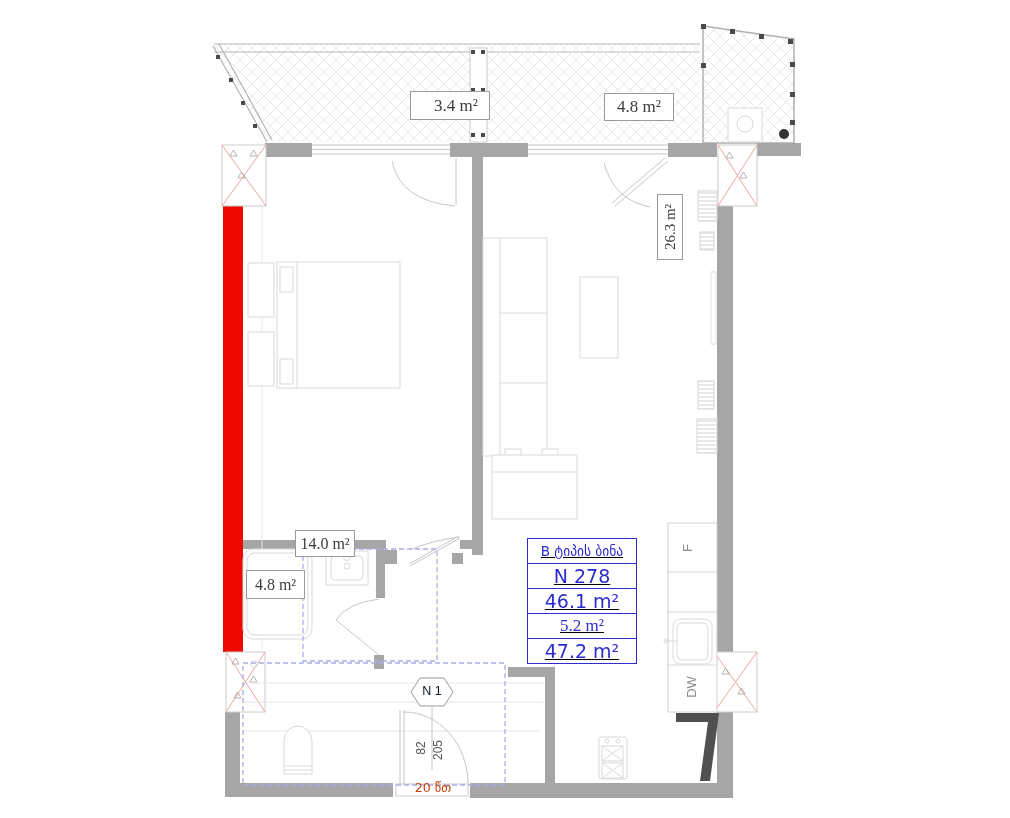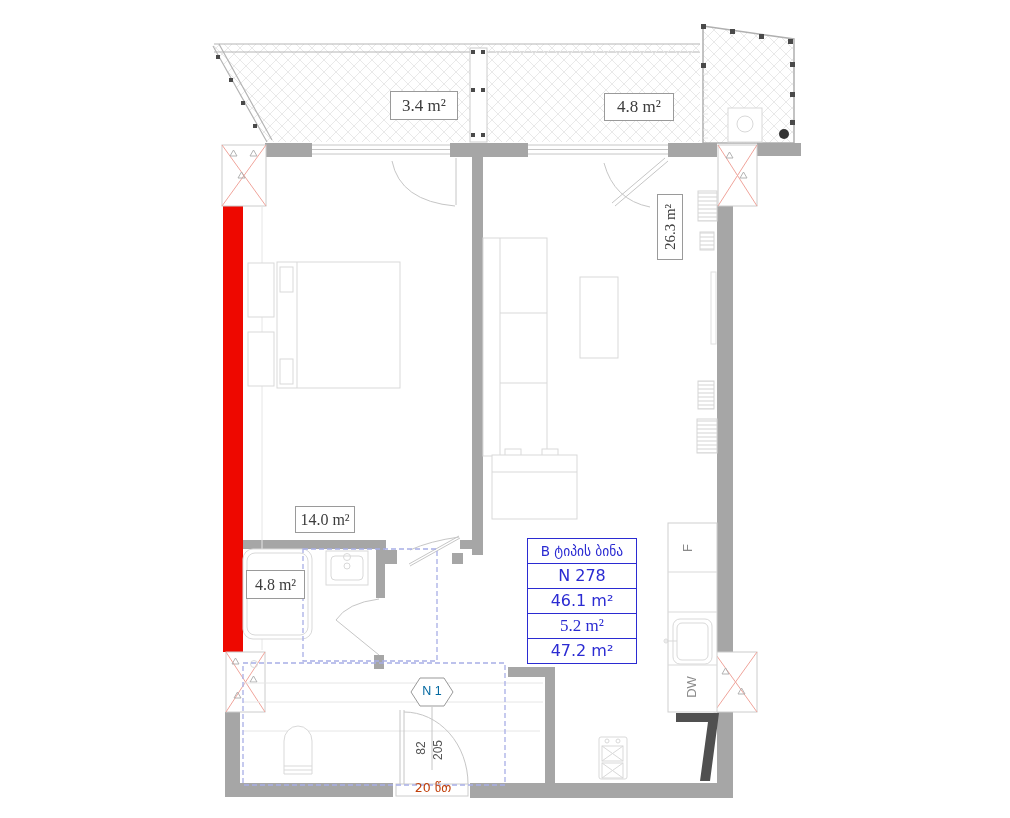--- a/index.html
+++ b/index.html
@@ -27,29 +27,29 @@
   .area-label{position:absolute;display:flex;align-items:center;justify-content:center;
     background:#fff;border:1px solid #9a9a9a;color:#3c3c3c;
     font-family:"Liberation Serif",serif;font-size:17px;white-space:nowrap;}
   .rot{transform:rotate(-90deg);}
   .dim{position:absolute;color:#555;font-size:12px;text-align:center;
     font-family:"Liberation Sans",sans-serif;white-space:nowrap;}
   .appl{position:absolute;color:#8a8a8a;font-size:13px;text-align:center;
     font-family:"Liberation Sans",sans-serif;}
   .geo{font-family:"DejaVu Sans",sans-serif;}
   .hexlbl{position:absolute;left:412px;top:684px;width:40px;text-align:center;
-    color:#0369a1;font-size:12.5px;}
+    color:#0f172a;font-size:12.5px;}
   .note{position:absolute;left:403px;top:780px;width:60px;text-align:center;
     color:#c2410c;font-size:12.5px;}
 
   .info-box{position:absolute;left:527px;top:538px;width:110px;background:#fff;
-    border:1px solid var(--info-blue,#2b2bd2);box-sizing:border-box;}
+    border:1px solid var(--info-blue,#2b2bd2);box-sizing:border-box;text-decoration:underline;}
   .info-row{height:24px;line-height:24px;text-align:center;
     color:var(--info-blue,#2b2bd2);border-top:1px solid var(--info-blue,#2b2bd2);
-    font-family:"DejaVu Sans",sans-serif;font-size:16px;white-space:nowrap;overflow:hidden;}
+    font-family:"DejaVu Sans",sans-serif;font-size:19px;white-space:nowrap;overflow:hidden;}
   .info-row:first-child{border-top:none;font-size:13.5px;}
   .info-row.serif{font-family:"Liberation Serif",serif;font-size:17px;}
 </style>
 </head>
 <body>
 
 <div class="plan">
 
 <svg class="linework" width="1010" height="818" viewBox="0 0 1010 818">
   <defs>
@@ -243,27 +243,27 @@
     <rect class="bdash" x="303" y="549" width="134" height="112"></rect>
     <rect class="bdash" x="243" y="663" width="262" height="122"></rect>
   </g>
 
   <g>
     <path class="thin" d="M432,707 V770" stroke="#aaaaaa"></path>
     <polygon class="hex" points="411,692 420,678 444,678 453,692 444,706 420,706"></polygon>
   </g>
 </svg>
 
-<div class="area-label" style="left:390px;top:91px;width:66px;height:27px;">3.4 m²</div>
+<div class="area-label" style="left:410px;top:91px;width:66px;height:27px;padding-left:12px;">3.4 m²</div>
 
 <div class="area-label" style="left:604px;top:93px;width:68px;height:26px;">4.8 m²</div>
 
 <div class="area-label rot" style="left:637px;top:214px;width:64px;height:24px;font-size:15px;">26.3 m²</div>
 
-<div class="area-label" style="left:295px;top:506px;width:58px;height:25px;font-size:16px;">14.0 m²</div>
+<div class="area-label" style="left:295px;top:530px;width:58px;height:25px;font-size:16px;">14.0 m²</div>
 
 <div class="area-label" style="left:246px;top:570px;width:57px;height:27px;font-size:16px;">4.8 m²</div>
 
 <div class="info-box">
   <div class="info-row geo">B ტიპის ბინა</div>
   <div class="info-row">N 278</div>
   <div class="info-row">46.1 m²</div>
   <div class="info-row serif">5.2 m²</div>
   <div class="info-row">47.2 m²</div>
 </div>

